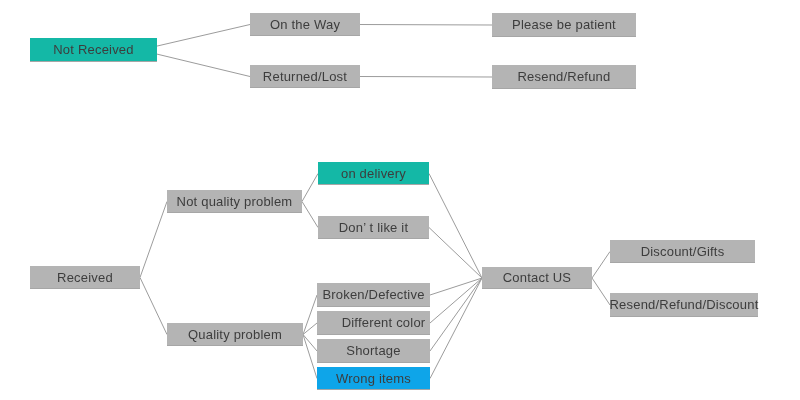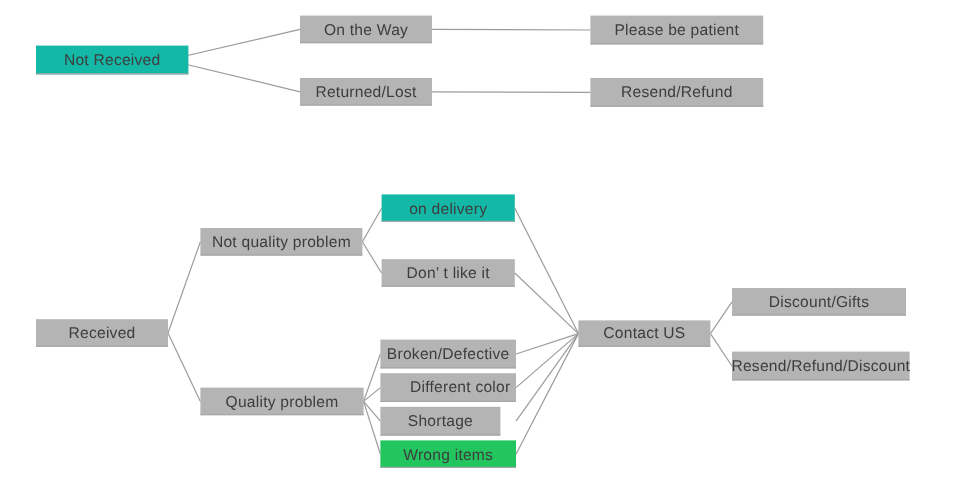--- a/index.html
+++ b/index.html
@@ -66,18 +66,18 @@
     <div class="node" style="left: 250px; top: 65px; width: 110px; height: 23px; background: rgb(180, 180, 180); color: rgb(61, 61, 61);">Returned/Lost</div>
     <div class="node" style="left: 492px; top: 13px; width: 144px; height: 24px; background: rgb(180, 180, 180); color: rgb(61, 61, 61);">Please be patient</div>
     <div class="node" style="left: 492px; top: 65px; width: 144px; height: 24px; background: rgb(180, 180, 180); color: rgb(61, 61, 61);">Resend/Refund</div>
     <div class="node" style="left: 30px; top: 266px; width: 110px; height: 23px; background: rgb(180, 180, 180); color: rgb(61, 61, 61);">Received</div>
     <div class="node" style="left: 167px; top: 190px; width: 135px; height: 23px; background: rgb(180, 180, 180); color: rgb(61, 61, 61);">Not quality problem</div>
     <div class="node" style="left: 167px; top: 323px; width: 136px; height: 23px; background: rgb(180, 180, 180); color: rgb(61, 61, 61);">Quality problem</div>
     <div class="node" style="left: 318px; top: 162px; width: 111px; height: 23px; background: #14b8a6; color: rgb(61, 61, 61);">on delivery</div>
     <div class="node" style="left: 318px; top: 216px; width: 111px; height: 23px; background: rgb(180, 180, 180); color: rgb(61, 61, 61);">Don’ t like it</div>
     <div class="node" style="left: 317px; top: 283px; width: 113px; height: 24px; background: rgb(180, 180, 180); color: rgb(61, 61, 61);">Broken/Defective</div>
     <div class="node" style="left: 317px; top: 311px; width: 113px; height: 24px; background: rgb(180, 180, 180); color: rgb(61, 61, 61); padding-left: 20px;">Different color</div>
-    <div class="node" style="left: 317px; top: 339px; width: 100px; height: 24px; background: rgb(180, 180, 180); color: rgb(61, 61, 61);">Shortage</div>
-    <div class="node" style="left: 317px; top: 367px; width: 113px; height: 23px; background: #22c55e; color: rgb(61, 61, 61);">Wrong items</div>
+    <div class="node" style="left: 317px; top: 339px; width: 113px; height: 24px; background: rgb(180, 180, 180); color: rgb(61, 61, 61);">Shortage</div>
+    <div class="node" style="left: 317px; top: 367px; width: 113px; height: 23px; background: #0ea5e9; color: rgb(61, 61, 61);">Wrong items</div>
     <div class="node" style="left: 482px; top: 267px; width: 110px; height: 22px; background: rgb(180, 180, 180); color: rgb(61, 61, 61);">Contact US</div>
     <div class="node" style="left: 610px; top: 240px; width: 145px; height: 23px; background: rgb(180, 180, 180); color: rgb(61, 61, 61);">Discount/Gifts</div>
     <div class="node" style="left: 610px; top: 293px; width: 148px; height: 24px; background: rgb(180, 180, 180); color: rgb(61, 61, 61);">Resend/Refund/Discount</div>
   </div>
 
 </body></html>

